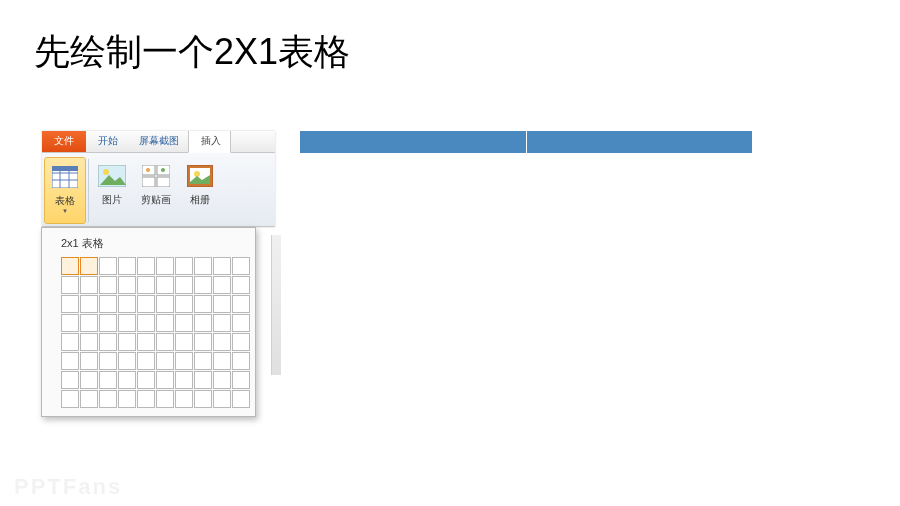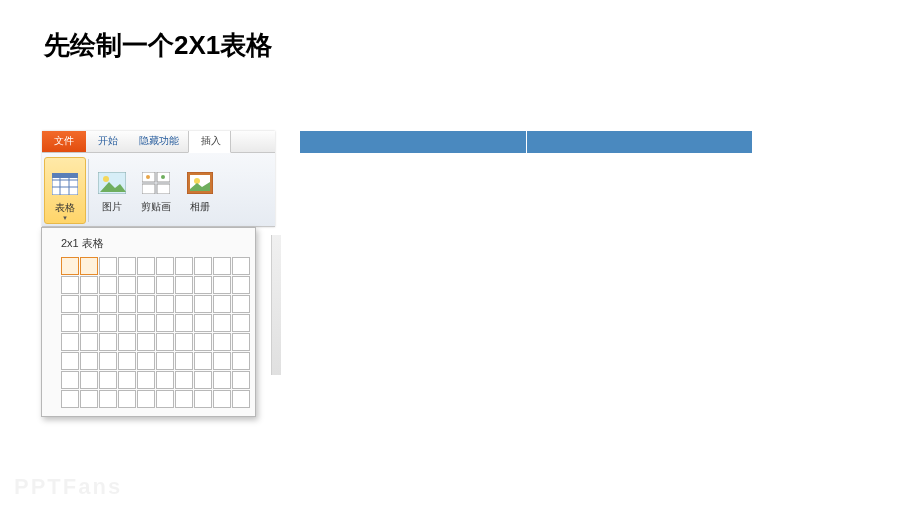--- a/index.html
+++ b/index.html
@@ -7,23 +7,23 @@
     width: 900px;
     height: 506px;
     background: #fff;
     font-family: "Microsoft YaHei", "SimHei", Arial, sans-serif;
     position: relative;
     overflow: hidden;
   }
   .slide-title {
     position: absolute;
     top: 28px;
-    left: 44px;
-    font-size: 26px;
-    font-weight: 700;
+    left: 34px;
+    font-size: 36px;
+    font-weight: 400;
     color: #000;
     letter-spacing: 0;
   }
   .ribbon-wrap {
     position: absolute;
     top: 131px;
     left: 42px;
     width: 233px;
     background: #fff;
     box-shadow: 0 0 2px rgba(0,0,0,0.2);
@@ -64,21 +64,21 @@
   }
   .rbtn {
     display: flex;
     flex-direction: column;
     align-items: center;
     justify-content: flex-start;
     width: 42px;
     font-size: 10px;
     color: #333;
     border-radius: 3px;
-    padding-top: 10px;
+    padding-top: 3px;
   }
   .rbtn.table {
     background: linear-gradient(#ffe9a8,#ffd56a);
     border: 1px solid #e8b94a;
   }
   .rbtn .ic {
     width: 32px;
     height: 32px;
     display: flex;
     align-items: center;
@@ -158,21 +158,21 @@
 </style>
 </head>
 <body>
 
 <h1 class="slide-title">先绘制一个2X1表格</h1>
 
 <div class="ribbon-wrap">
   <div class="tabbar">
     <div class="tab file">文件</div>
     <div class="tab">开始</div>
-    <div class="tab">隐藏功能</div>
+    <div class="tab">屏幕截图</div>
     <div class="tab active">插入</div>
   </div>
 
   <div class="ribbon-body">
     <div class="rbtn table">
       <div class="ic">
         <svg width="26" height="22">
             <rect x="0" y="0" width="26" height="22" fill="#fff" stroke="#5a7fb8"></rect>
             <line x1="0" y1="7" x2="26" y2="7" stroke="#5a7fb8"></line>
             <line x1="0" y1="14" x2="26" y2="14" stroke="#5a7fb8"></line>

